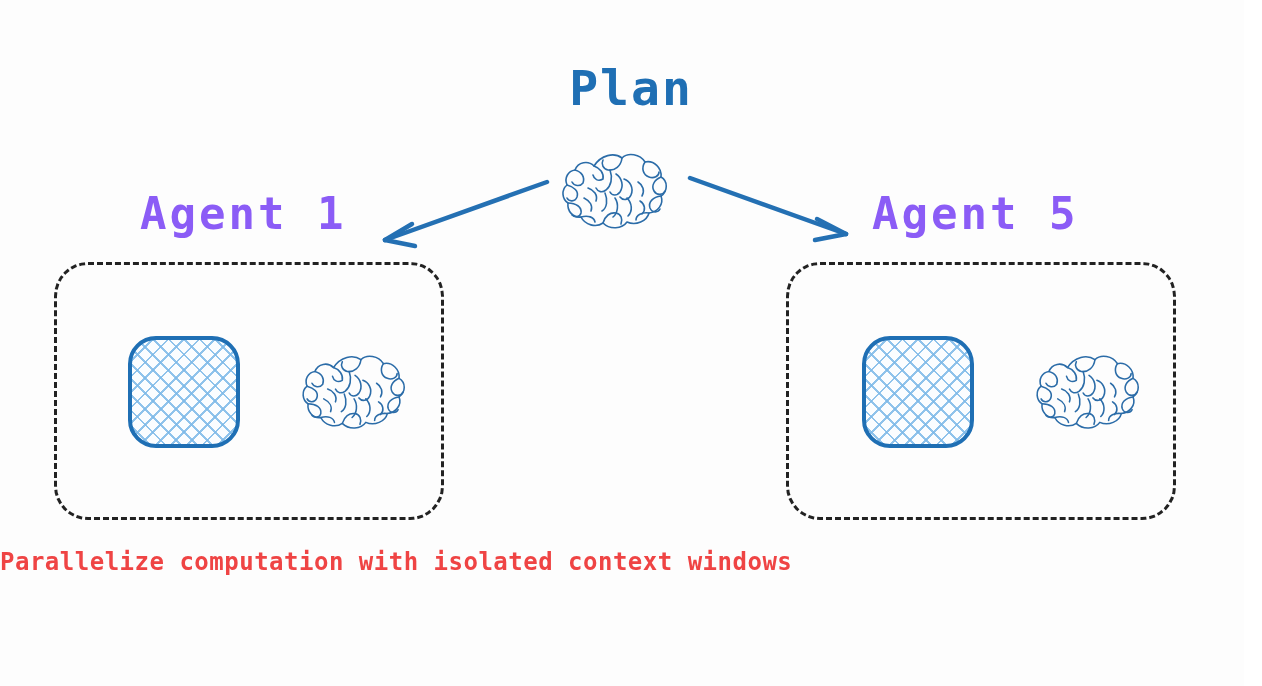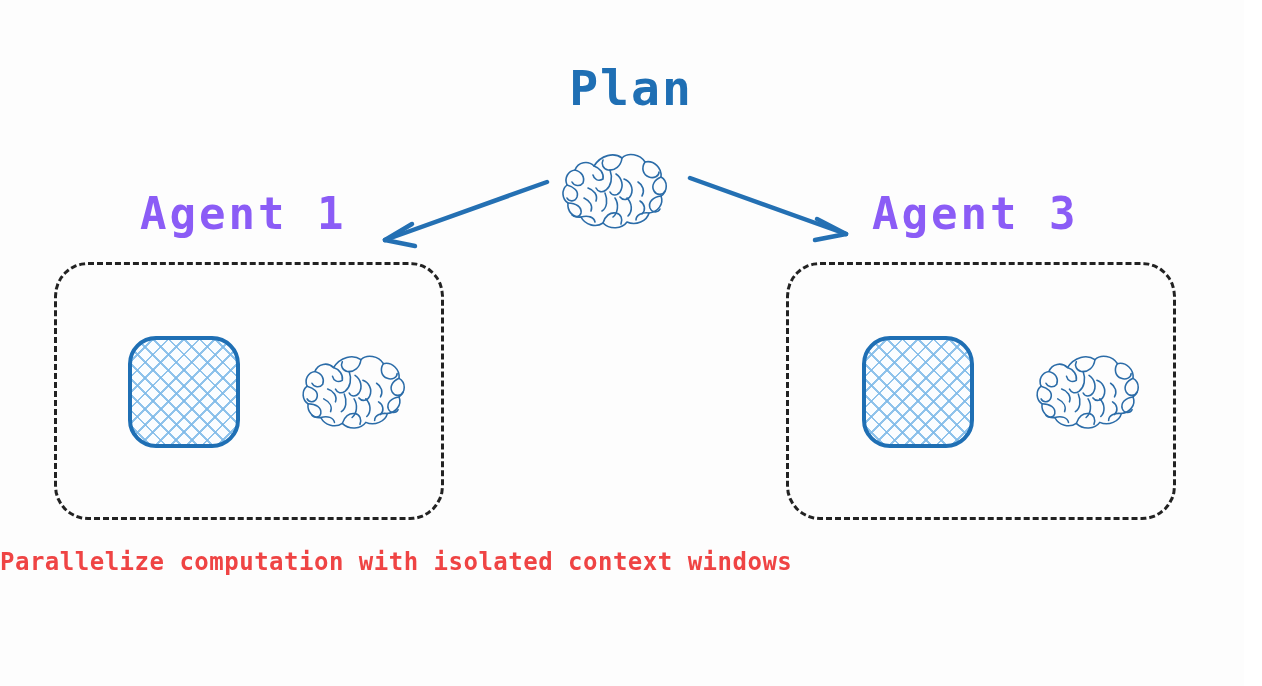--- a/index.html
+++ b/index.html
@@ -140,21 +140,21 @@
       <path d="M385 240 L412 224"></path>
       <path d="M385 240 L415 246"></path>
       <path d="M690 178 L846 234"></path>
       <path d="M846 234 L817 219"></path>
       <path d="M846 234 L815 240"></path>
     </g>
   </svg>
 
   <div class="agent-label left">Agent 1</div>
 
-  <div class="agent-label right">Agent 3</div>
+  <div class="agent-label right">Agent 5</div>
 
   <div class="agent-box left"></div>
   <div class="agent-box right"></div>
 
   <div class="ctx-window left"></div>
   <div class="ctx-window right"></div>
 
   <div class="brain in-left">
     <svg viewBox="0 0 120 94" xmlns="http://www.w3.org/2000/svg" fill="none" stroke="#2b6ca8" stroke-width="1.6" stroke-linecap="round" stroke-linejoin="round">
       <path d="M36 20 C30 14, 20 16, 17 24 C10 25, 6 32, 9 39 C3 44, 4 53, 10 57

